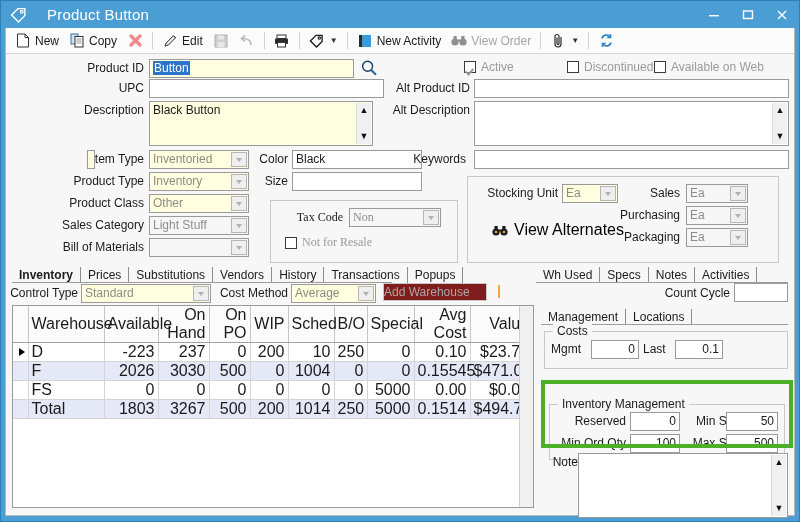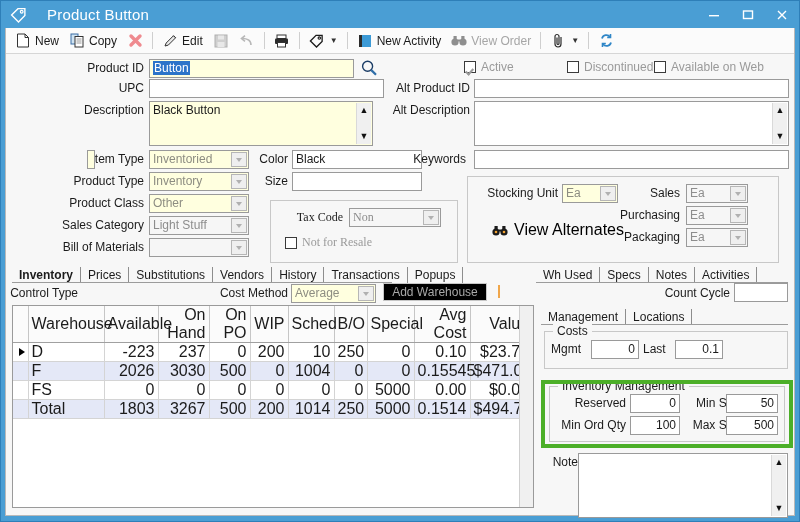--- a/index.html
+++ b/index.html
@@ -440,26 +440,30 @@
 
     <div class="tabstrip" style="left:530px;top:237px;">
       <div class="tab">Wh Used</div>
       <div class="tab">Specs</div>
       <div class="tab">Notes</div>
       <div class="tab">Activities</div>
     </div>
     <div class="tabline" style="left:530px;top:254px;width:252px;"></div>
 
     <div style="position:absolute;left:4px;top:258px;width:68px;" class="lbl">Control Type</div>
+    <div class="fld ro combo" style="position:absolute;left:75px;top:256px;width:130px;">
+      <span>Standard</span>
+      <span class="arrow"></span>
+    </div>
     <div style="position:absolute;left:208px;top:258px;width:74px;" class="lbl">Cost Method</div>
     <div class="fld ro combo" style="position:absolute;left:285px;top:256px;width:85px;">
       <span>Average</span>
       <span class="arrow"></span>
     </div>
-    <div style="position:absolute;left:377px;top:255px;width:104px;height:18px;background:#000000;border:1px solid #c6c6c6;color:#a8a8a8;font-size:12px;text-align:center;line-height:16px;">Add Warehouse</div>
+    <div style="position:absolute;left:377px;top:255px;width:104px;height:18px;background:#7f1d1d;border:1px solid #c6c6c6;color:#a8a8a8;font-size:12px;line-height:16px;">Add Warehouse</div>
     <div style="position:absolute;left:492px;top:257px;width:2px;height:13px;background:#f0a64a;"></div>
     <div style="position:absolute;left:648px;top:258px;width:76px;" class="lbl">Count Cycle</div>
     <div class="fld" style="position:absolute;left:728px;top:255px;width:54px;"></div>
 
     <div class="grid" style="left:6px;top:277px;width:522px;height:203px;">
       <table class="g">
         <colgroup>
           <col style="width:15px">
             <col style="width:76px">
             <col style="width:54px">
@@ -554,21 +558,21 @@
     <div class="tabline" style="left:535px;top:296px;width:247px;"></div>
 
     <div class="group" style="left:538px;top:303px;width:244px;height:38px;padding-left:32px;">
       <div class="gtitle">Costs</div>
       <div style="position:absolute;left:6px;top:10px;width:44px;text-align:left;" class="lbl">Mgmt</div>
       <div class="fld num" style="position:absolute;left:46px;top:8px;width:48px;">0</div>
       <div style="position:absolute;left:98px;top:10px;width:32px;text-align:left;" class="lbl">Last</div>
       <div class="fld num" style="position:absolute;left:130px;top:8px;width:48px;">0.1</div>
     </div>
 
-    <div class="group" style="left:543px;top:358px;width:236px;height:56px;background:#f7f7f7;">
+    <div class="group" style="left:543px;top:376px;width:236px;height:56px;background:#f7f7f7;">
       <div class="gtitle">Inventory Management</div>
       <div style="position:absolute;left:2px;top:9px;width:74px;" class="lbl">Reserved</div>
       <div class="fld num" style="position:absolute;left:80px;top:7px;width:50px;">0</div>
       <div style="position:absolute;left:132px;top:9px;width:76px;" class="lbl">Min Stk Qty</div>
       <div class="fld num" style="position:absolute;left:176px;top:7px;width:52px;">50</div>
       <div style="position:absolute;left:2px;top:31px;width:74px;" class="lbl">Min Ord Qty</div>
       <div class="fld num" style="position:absolute;left:80px;top:29px;width:50px;">100</div>
       <div style="position:absolute;left:132px;top:31px;width:76px;" class="lbl">Max Stk Qty</div>
       <div class="fld num" style="position:absolute;left:176px;top:29px;width:52px;">500</div>
     </div>

